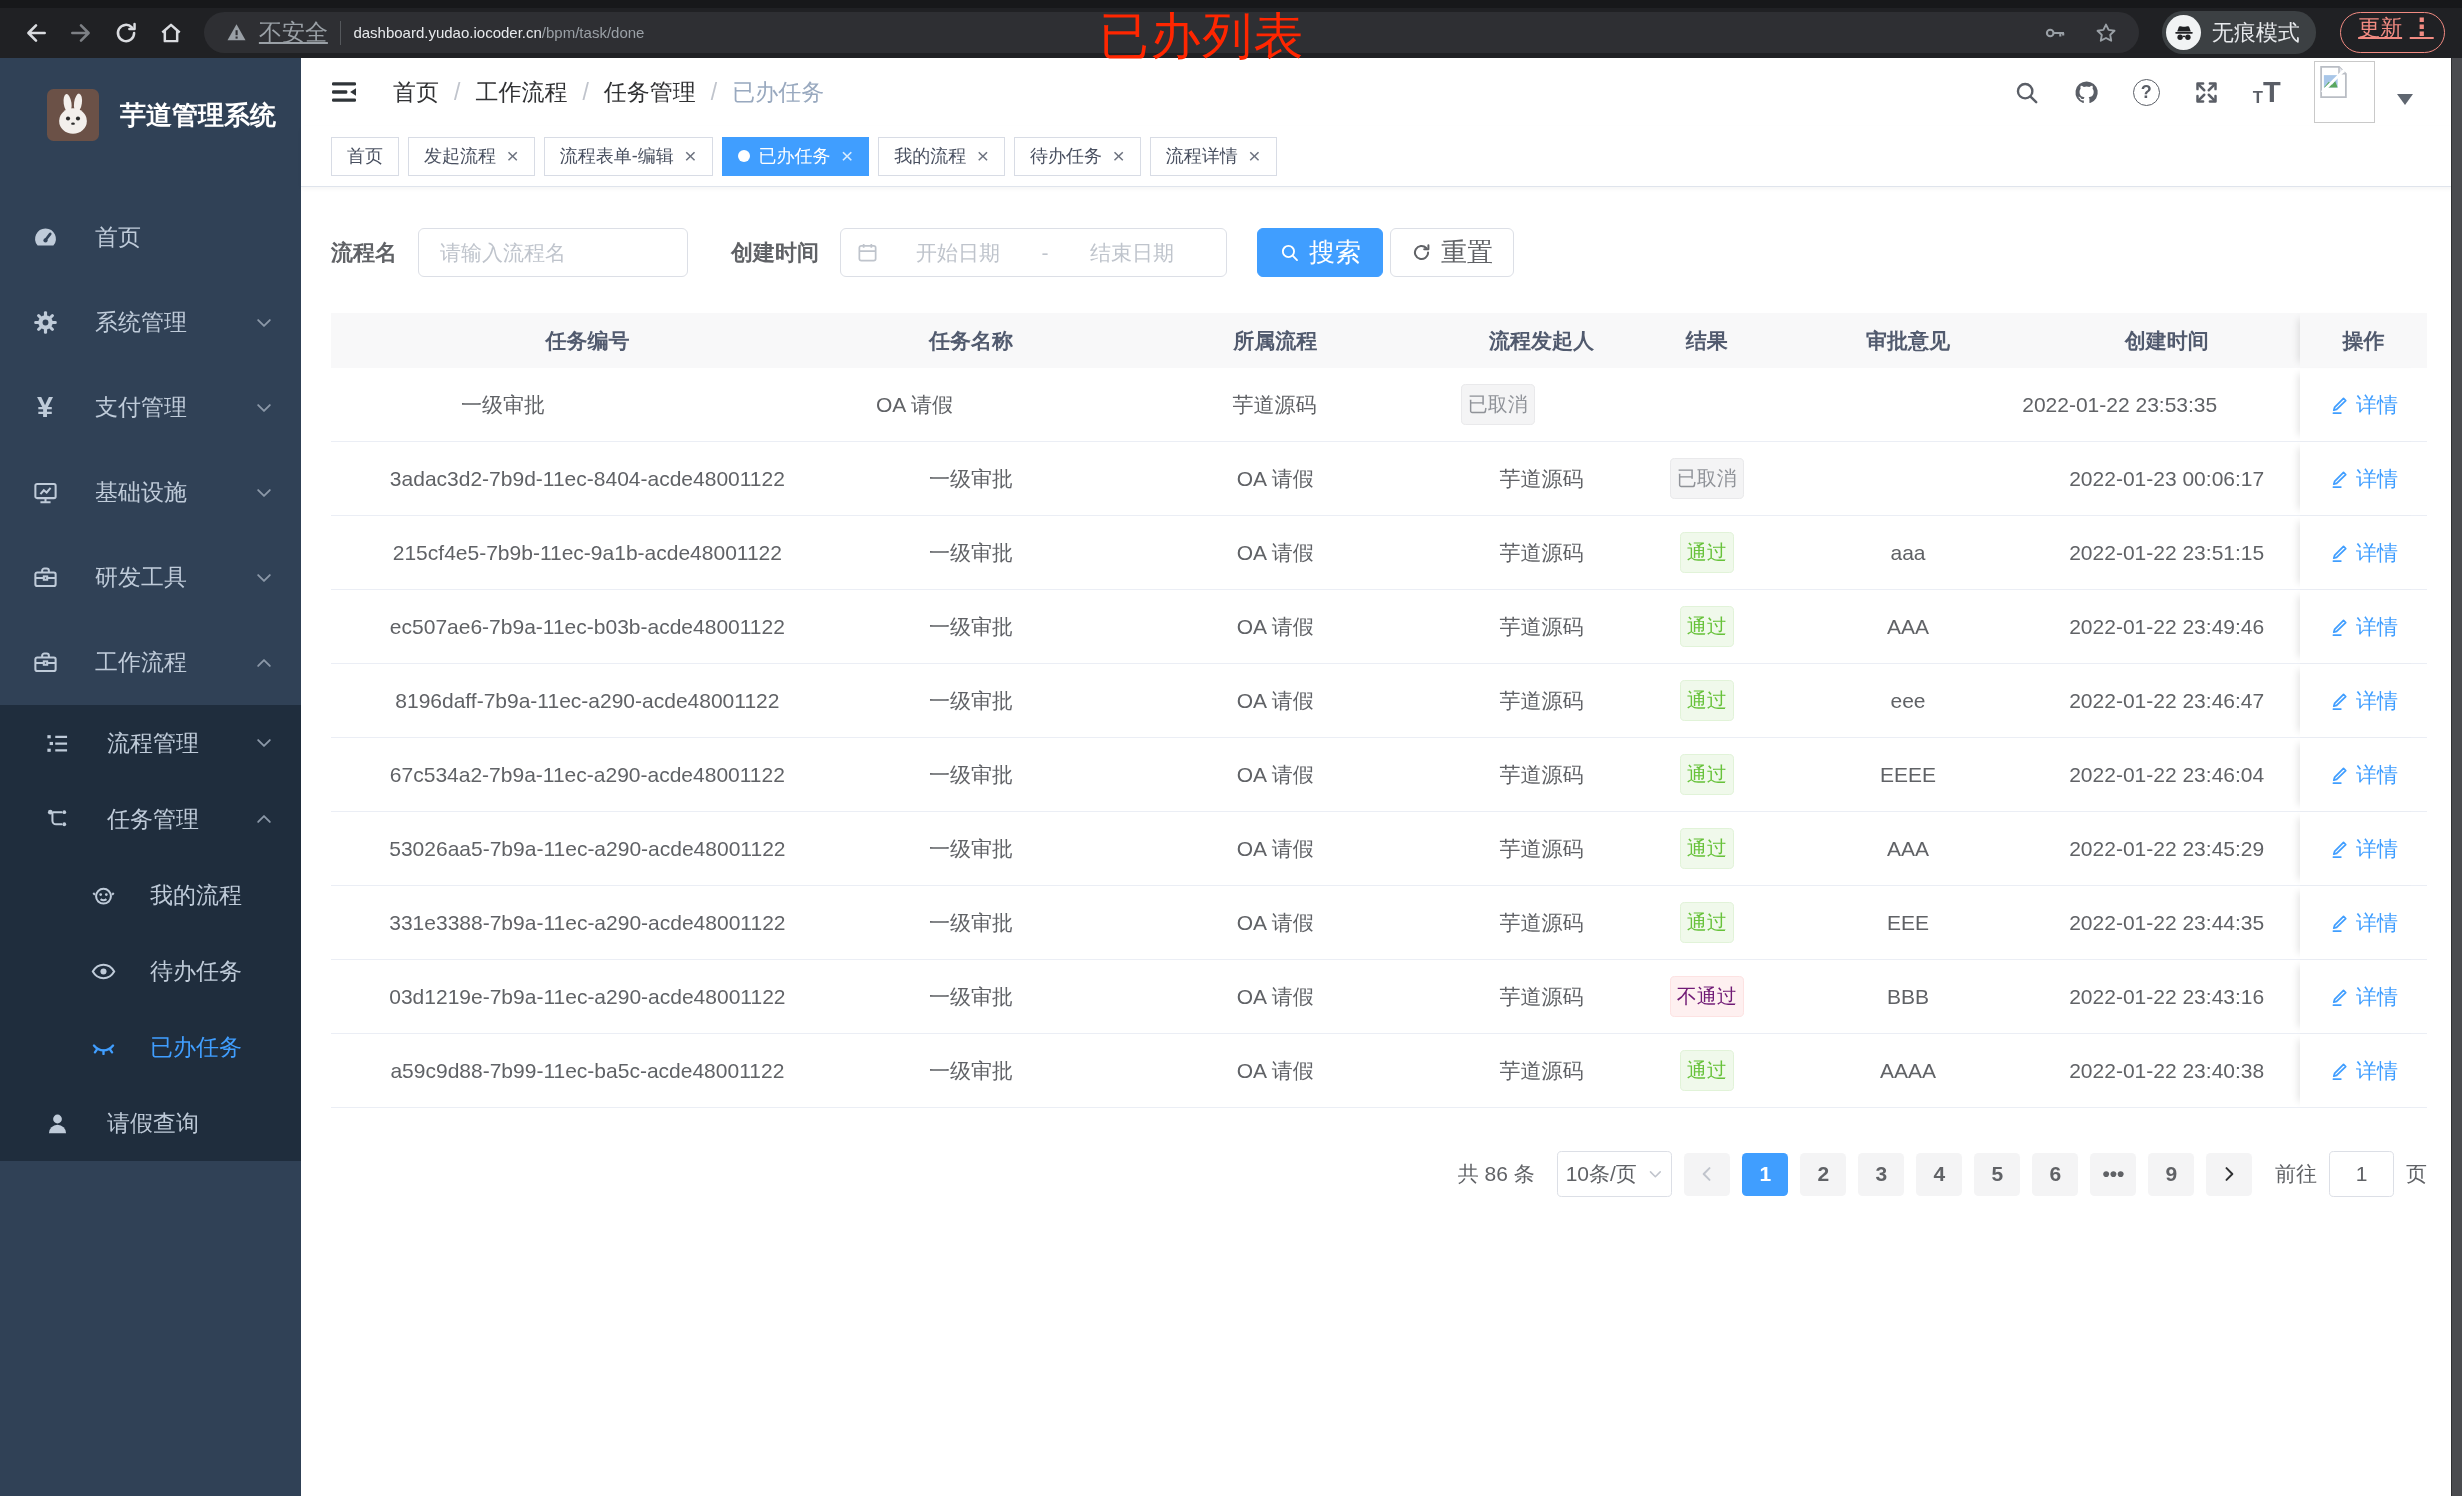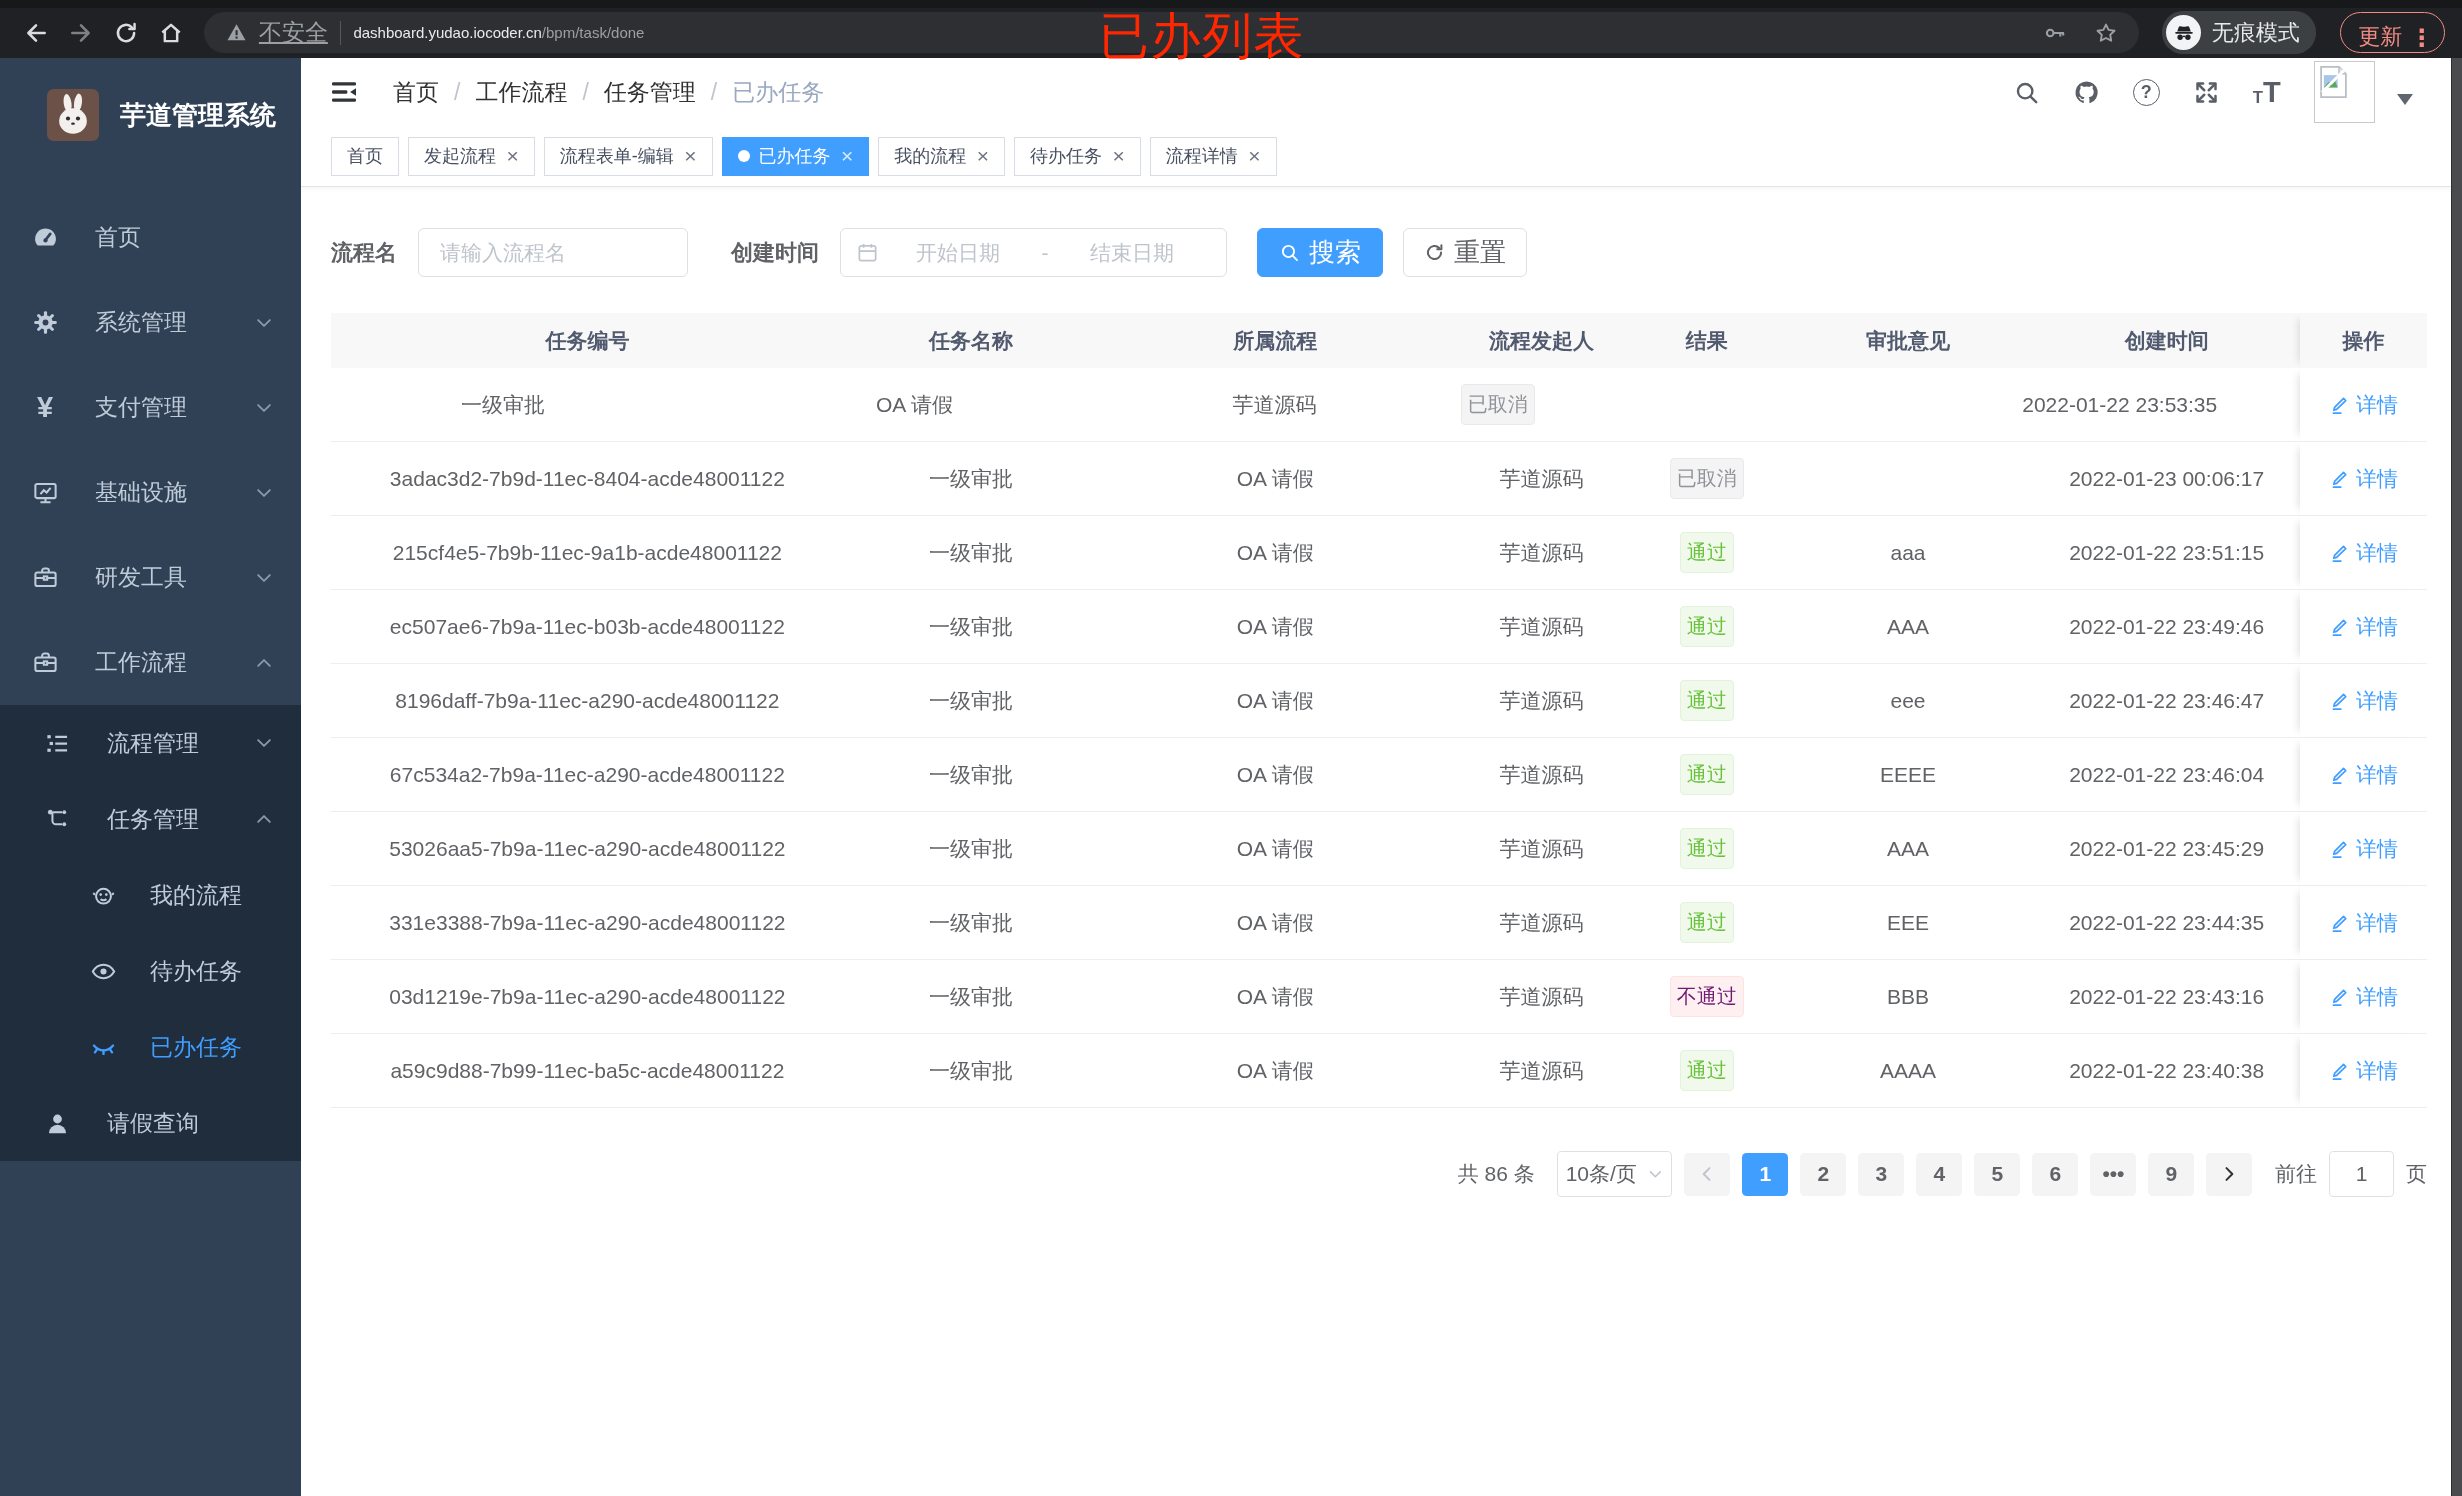--- a/index.html
+++ b/index.html
@@ -18,21 +18,21 @@
   .url-sec { color:#9aa0a6; font-size:23px; display:flex; align-items:center; gap:10.6px; flex:none;text-decoration:underline; }
   .url-sec svg { width:23px; height:23px; }
   .url-div { width:1.5px; height:24px; background:#55585c; flex:none; }
   .url-text { font-size:15px; color:#e8eaed; white-space:nowrap; overflow:hidden; flex:1; }
   .url-text .path { color:#9aa0a6; }
   .pill-icons { margin-left:auto; display:flex; gap:27px; color:#9aa0a6; flex:none; }
   .pill-icons svg { width:24px; height:24px; }
   .incog-chip { flex:none; height:43px; border-radius:21px; background:#3c4043; display:flex; align-items:center; padding:0 16.7px 0 4.6px; gap:10.6px; color:#e8eaed; font-size:22px; margin-left:16.7px; }
   .incog-circle { width:35px; height:35px; border-radius:50%; background:#f1f3f4; display:flex; align-items:center; justify-content:center; }
   .incog-circle svg { width:24px; height:24px; }
-  .update-pill { flex:none; height:41px; border:1.5px solid #f28b82; border-radius:20.5px; color:#f28b82; display:flex; align-items:flex-end; gap:7.6px; padding:0 10.6px 0 16.7px; font-size:22px; margin-left:18px; }
+  .update-pill { flex:none; height:41px; border:1.5px solid #f28b82; border-radius:20.5px; color:#f28b82; display:flex; align-items:flex-start; gap:7.6px; padding:0 10.6px 0 16.7px; font-size:22px; margin-left:18px;text-decoration:underline; }
   .update-pill .dots { font-size:24px; font-weight:700; }
 
   .annotation { position:absolute; left:1099px; top:3px; font-size:50px; font-weight:500; color:#ff2600; z-index:60; letter-spacing:1.5px; white-space:nowrap; }
 
   
   .app { display:flex; height:1439px; }
   .sidebar { width:301px; flex:none; background:#304156; color:#bfcbd9; overflow:hidden; }
   .logo-row { height:114px; display:flex; align-items:center; padding-left:47px; gap:21px; }
   .logo-img { width:52px; height:52px; flex:none; }
   .logo-title { color:#fff; font-size:26px; font-weight:700; white-space:nowrap; }
@@ -88,21 +88,21 @@
   .lab2 { margin:0 21px 0 43px; }
   .f-input { width:270px; height:49px; border:0.8px solid #dcdfe6; border-radius:6px; font-size:21px; padding:0 21px; color:#606266; outline:none; font-family:inherit; }
   ::placeholder { color:#bfc4cc; opacity:1; }
   .daterange { width:387px; height:49px; border:0.8px solid #dcdfe6; border-radius:6px; display:flex; align-items:center; padding:0 15px; color:#bfc4cc; font-size:21px; cursor:text; }
   .daterange svg { width:23px; height:23px; flex:none; }
   .daterange .ph { flex:1; text-align:center; white-space:nowrap; }
   .daterange .sep { padding:0 4.6px; color:#bfc4cc; }
   .btn { height:49px; border-radius:6px; font-size:26px; display:flex; align-items:center; gap:9px; cursor:pointer; font-family:inherit; }
   .btn svg { width:21px; height:21px; }
   .btn-search { margin-left:30px; padding:0 21px; background:#409eff; border:0.8px solid #409eff; color:#fff; }
-  .btn-reset { margin-left:20px; padding:0 20px; background:#fff; border:0.8px solid #dcdfe6; color:#606266; }
+  .btn-reset { margin-left:7px; padding:0 20px; background:#fff; border:0.8px solid #dcdfe6; color:#606266; }
 
   
   .table { margin-top:36px; }
   .thead { display:flex; align-items:stretch; background:#f8f8f9; height:55px; font-weight:700; font-size:21px; color:#515a6e; }
   .tr { display:flex; align-items:stretch; height:74px; border-bottom:0.8px solid #ebeef5; font-size:21px; color:#606266; }
   .c { display:flex; align-items:center; justify-content:center; text-align:center; min-width:0; }
   .c-id   { flex:675 0 0; }
   .c-name { flex:335 0 0; }
   .c-proc { flex:466 0 0; }
   .c-start{ flex:235 0 0; }

